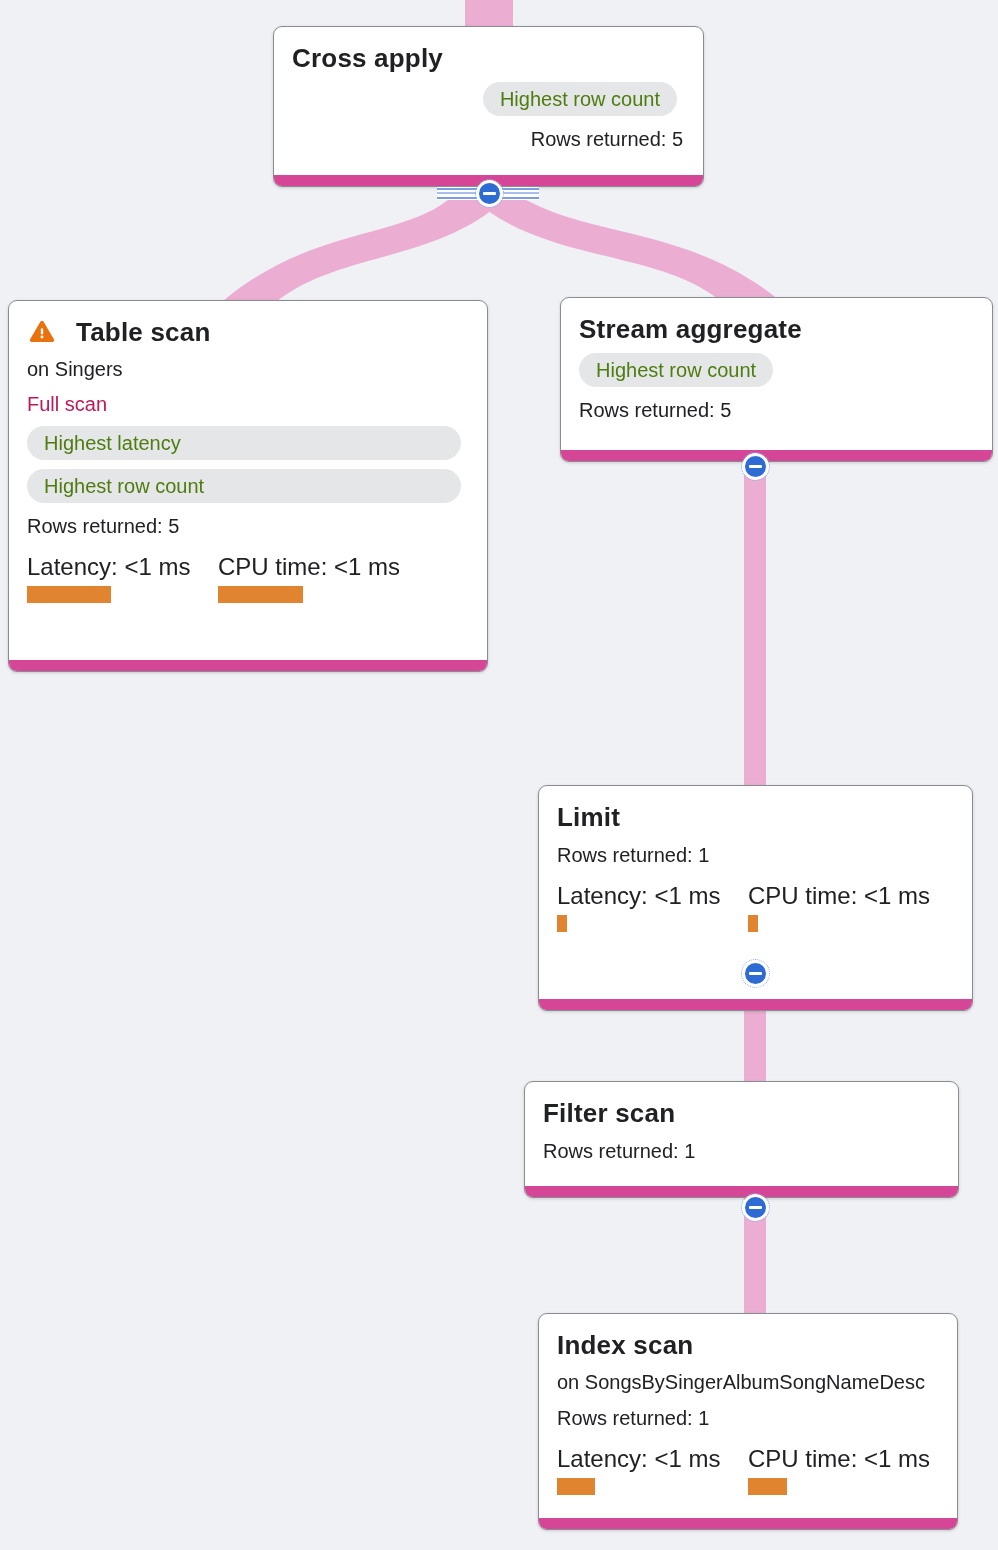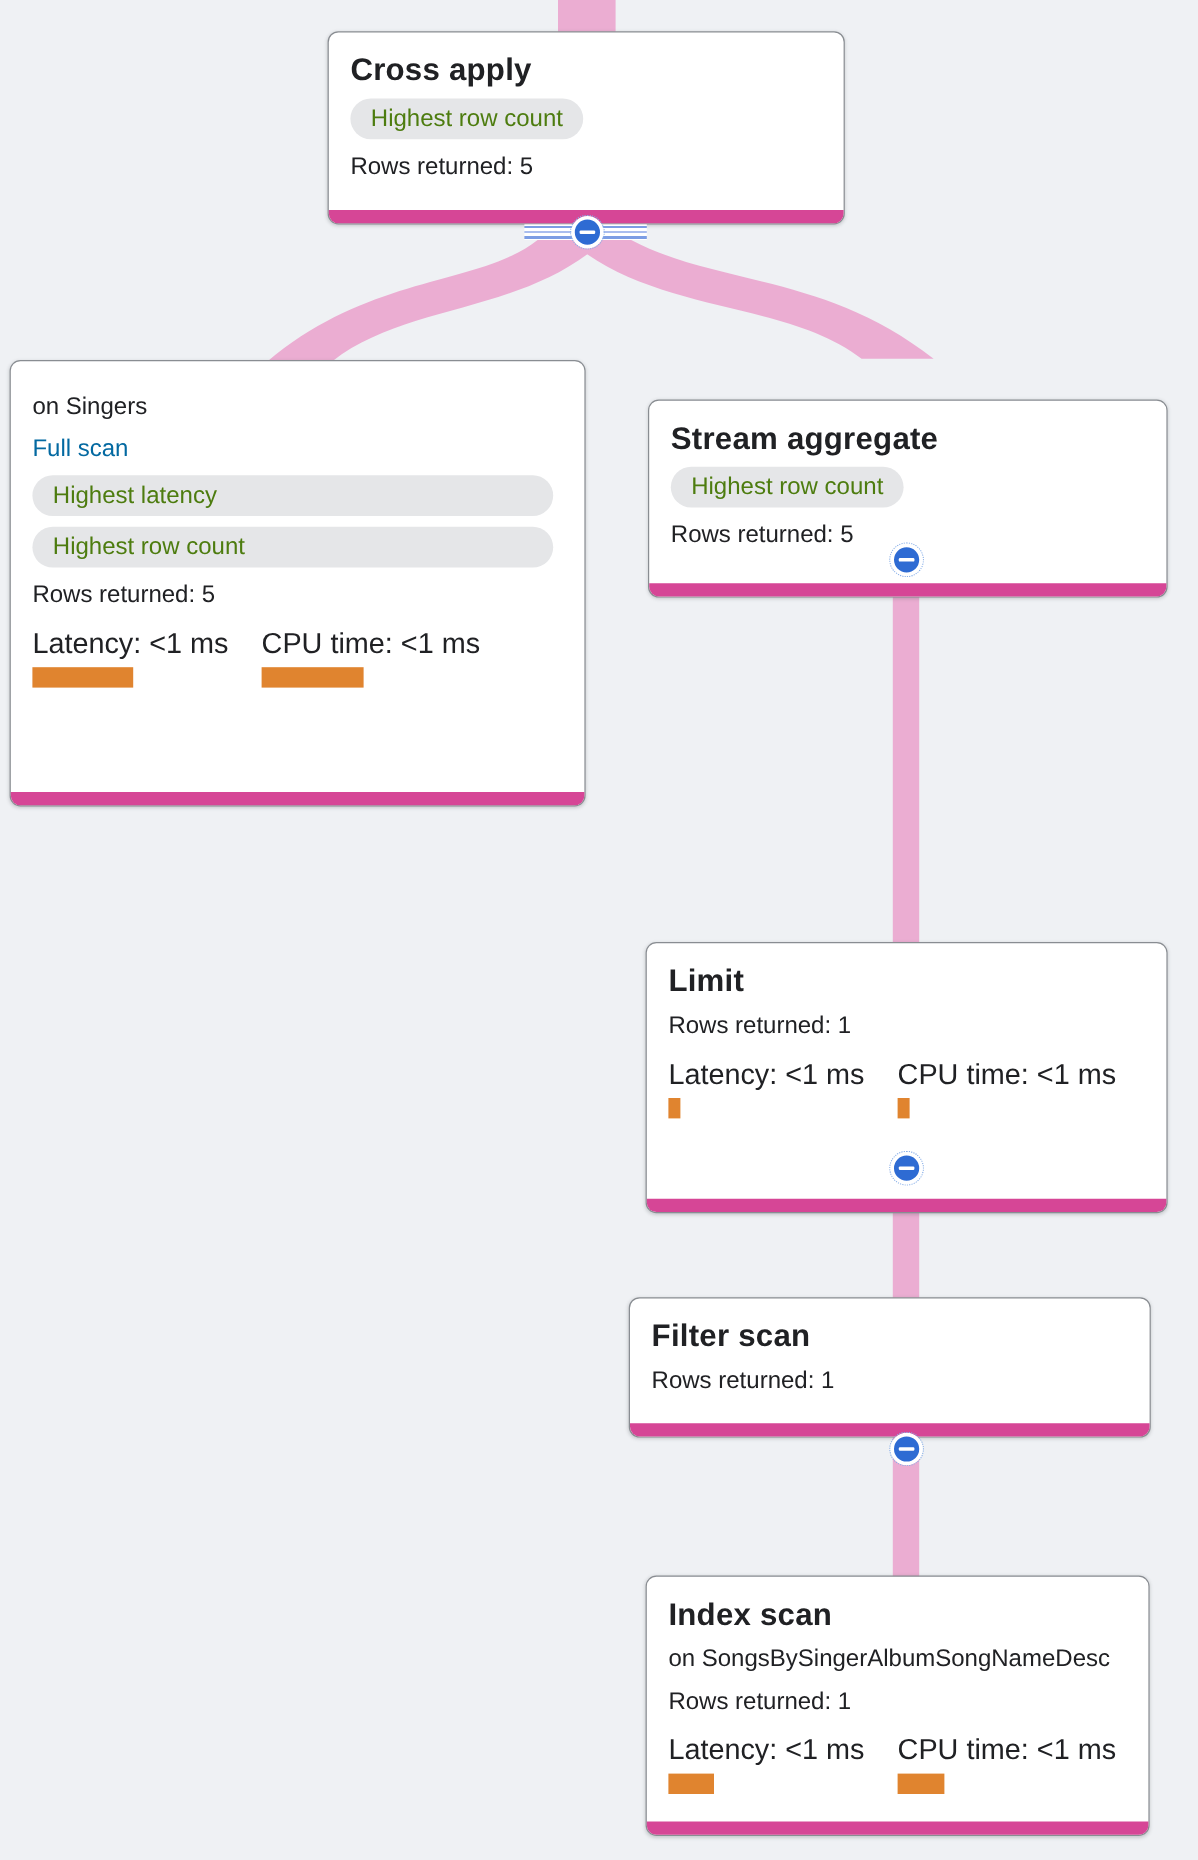--- a/index.html
+++ b/index.html
@@ -32,21 +32,21 @@
   }
   .node-header{display:flex;align-items:center;gap:21px;}
   .warning-wrap{width:26px;height:26px;flex:0 0 auto;margin-left:2px;}
   .node-title{
     font-size:26px;line-height:30px;font-weight:600;color:#202124;
     letter-spacing:.2px;white-space:nowrap;
   }
   .node-body{white-space:nowrap;}
   .node-body.indented{}
   .sub{font-size:20px;line-height:26px;margin-top:9px;color:#202124;}
-  .sub.muted{color:#0369a1;}
+  .sub.muted{color:#be185d;}
   .chip{
     display:inline-block;
     background:#e5e6e8;color:#4d7c0f;
     font-size:20px;line-height:34px;
     padding:0 17px;border-radius:18px;
     margin-top:9px;margin-right:6px;
     white-space:nowrap;
   }
   .chip-row{display:block;}
   .rows{font-size:20px;line-height:26px;margin-top:10px;}
@@ -87,53 +87,63 @@
     <rect x="465" y="0" width="48" height="40" fill="#ebadd2"></rect>
     <path d="M 223 301 C 310 228 400 238 448 200 L 504 200 C 436 262 340 252 277 301 Z" fill="#ebadd2"></path>
     <path d="M 778 299 C 688 228 598 238 526 200 L 474 200 C 545 262 655 250 718 299 Z" fill="#ebadd2"></path>
     <rect x="744" y="455" width="22" height="340" fill="#ebadd2"></rect>
     <rect x="744" y="960" width="22" height="130" fill="#ebadd2"></rect>
     <rect x="744" y="1192" width="22" height="128" fill="#ebadd2"></rect>
   </svg>
 
   <div class="ribbon"></div>
 
-  <div class="node" style="left:273px;top:26px;width:431px;height:161px;">
+  <div class="node" style="left:273px;top:26px;width:431px;height:161px;text-align:right;">
     <div class="node-header">
       <div class="node-title">Cross apply</div>
     </div>
     <div class="node-body">
       <span class="chip">Highest row count</span>
       <div class="rows">Rows returned: 5</div>
     </div>
     <div class="accent-strip"></div>
   </div>
 
   <div class="node" style="left:8px;top:300px;width:480px;height:372px;">
+    <div class="node-header">
+      <span class="warning-wrap">
+        <svg viewBox="0 0 24 24" width="26" height="26">
+          <path d="M12 3.2 L21.6 19.6 H2.4 Z" fill="#e8720d" stroke="#e8720d" stroke-width="3.2" stroke-linejoin="round"></path>
+          <rect x="10.9" y="8.6" width="2.2" height="5.6" rx="1.1" fill="#fff"></rect>
+          <circle cx="12" cy="16.6" r="1.35" fill="#fff"></circle>
+        </svg>
+      </span>
+      <div class="node-title">Table scan</div>
+    </div>
     <div class="node-body indented">
       <div class="sub">on Singers</div>
       <div class="sub muted">Full scan</div>
       <span class="chip chip-row">Highest latency</span>
       <span class="chip chip-row">Highest row count</span>
       <div class="rows">Rows returned: 5</div>
       <div class="metrics">
         <div class="metric">
           <div class="metric-label">Latency: &lt;1 ms</div>
           <div class="bar" style="width: 84px;"></div>
         </div>
         <div class="metric">
           <div class="metric-label">CPU time: &lt;1 ms</div>
           <div class="bar" style="width: 85px;"></div>
         </div>
       </div>
     </div>
     <div class="accent-strip"></div>
   </div>
 
-  <div class="node" style="left:540px;top:297px;width:433px;height:165px;margin-top:36px;">
+  <div class="node" style="left:560px;top:297px;width:433px;height:165px;">
     <div class="node-header">
       <div class="node-title">Stream aggregate</div>
     </div>
     <div class="node-body">
       <span class="chip">Highest row count</span>
       <div class="rows">Rows returned: 5</div>
     </div>
     <div class="accent-strip"></div>
   </div>
 

